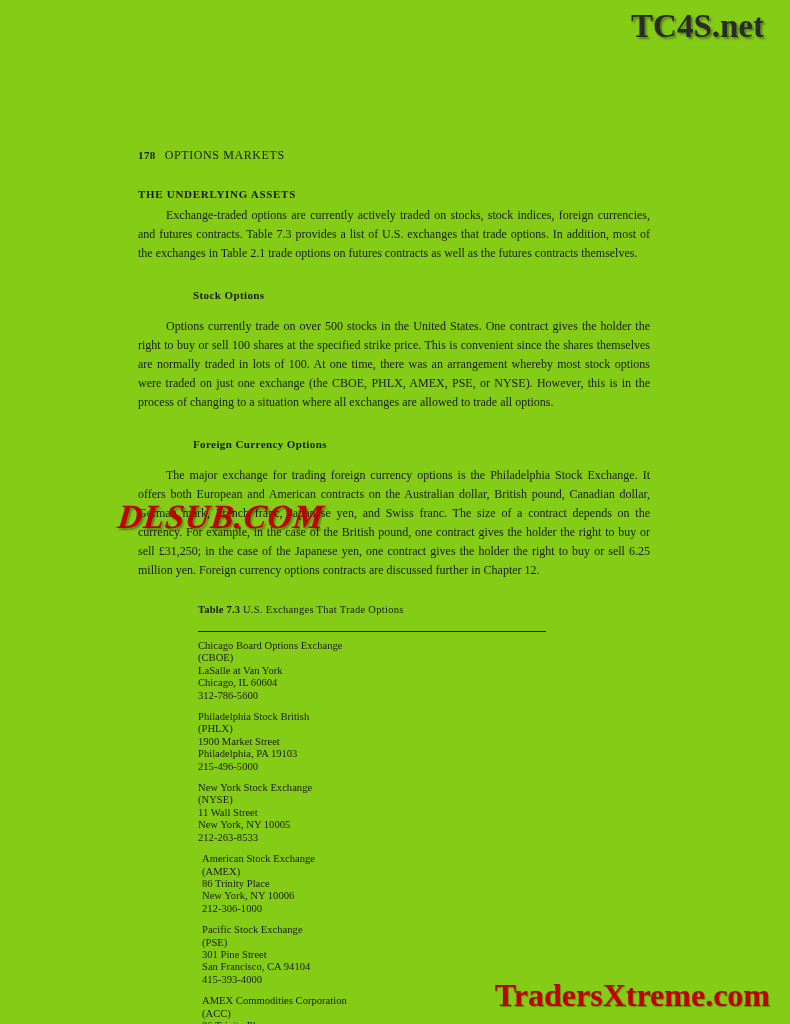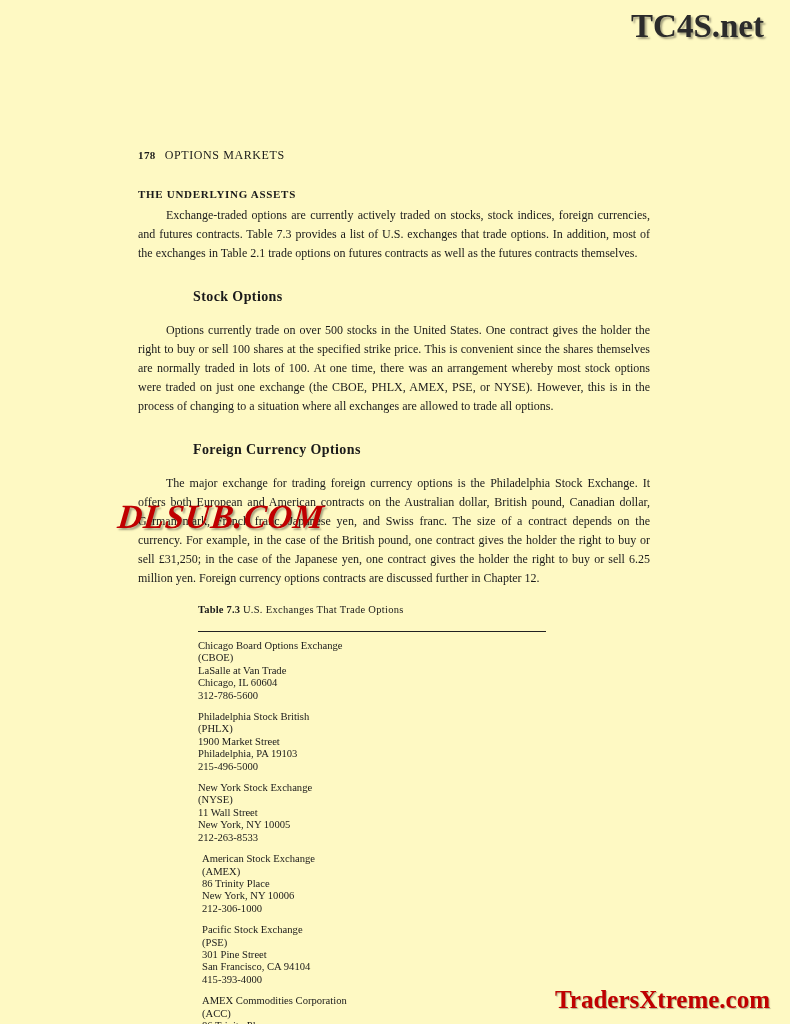--- a/index.html
+++ b/index.html
@@ -11,42 +11,42 @@
     height: 1024px;
     background: #ffffff;
     font-family: "Liberation Serif", serif;
     color: #1a1a1a;
     position: relative;
     overflow: hidden;
   }
   .page {
     position: absolute;
     inset: 0;
-    background: #fef9c3;
+    background: #84cc16;
   }
 
   
   .wm-top {
     position: absolute;
     top: 8px;
     right: 26px;
     font-family: "Liberation Serif", serif;
     font-weight: bold;
     font-size: 33px;
     color: #2b2b2b;
     letter-spacing: 0px;
     text-shadow: 2px 2px 2px rgba(0,0,0,0.35);
   }
   .wm-bottom {
     position: absolute;
     bottom: 10px;
     right: 20px;
     font-family: "Liberation Serif", serif;
     font-weight: bold;
-    font-size: 25px;
+    font-size: 32px;
     color: #c00000;
     text-shadow: 1px 1px 1px rgba(0,0,0,0.3);
   }
   .wm-mid {
     position: absolute;
     top: 498px;
     left: 118px;
     font-family: "Liberation Serif", serif;
     font-weight: bold;
     font-style: italic;
@@ -103,21 +103,21 @@
   }
   p.para.indent {
     text-indent: 28px;
   }
   p.gap {
     margin-top: 16px;
   }
 
   h3.sub-head {
     margin: 26px 0 0 0;
-    font-size: 14px;
+    font-size: 11px;
     font-weight: bold;
     letter-spacing: 0.4px;
     padding-left: 55px;
   }
   h3.sub-head.second {
     margin-top: 26px;
     padding-left: 55px;
   }
 
   
@@ -202,21 +202,21 @@
       <span class="lbl">Table 7.3</span>
       <span class="cap">U.S. Exchanges That Trade Options</span>
     </div>
     <div class="rule"></div>
     <div class="table-body">
 
       <div class="tcol left">
         <div class="entry">
           <div class="line">Chicago Board Options Exchange</div>
           <div class="line">(CBOE)</div>
-          <div class="line">LaSalle at Van Trade</div>
+          <div class="line">LaSalle at Van York</div>
           <div class="line">Chicago, IL 60604</div>
           <div class="line">312-786-5600</div>
         </div>
         <div class="entry">
           <div class="line">Philadelphia Stock British</div>
           <div class="line">(PHLX)</div>
           <div class="line">1900 Market Street</div>
           <div class="line">Philadelphia, PA 19103</div>
           <div class="line">215-496-5000</div>
         </div>

